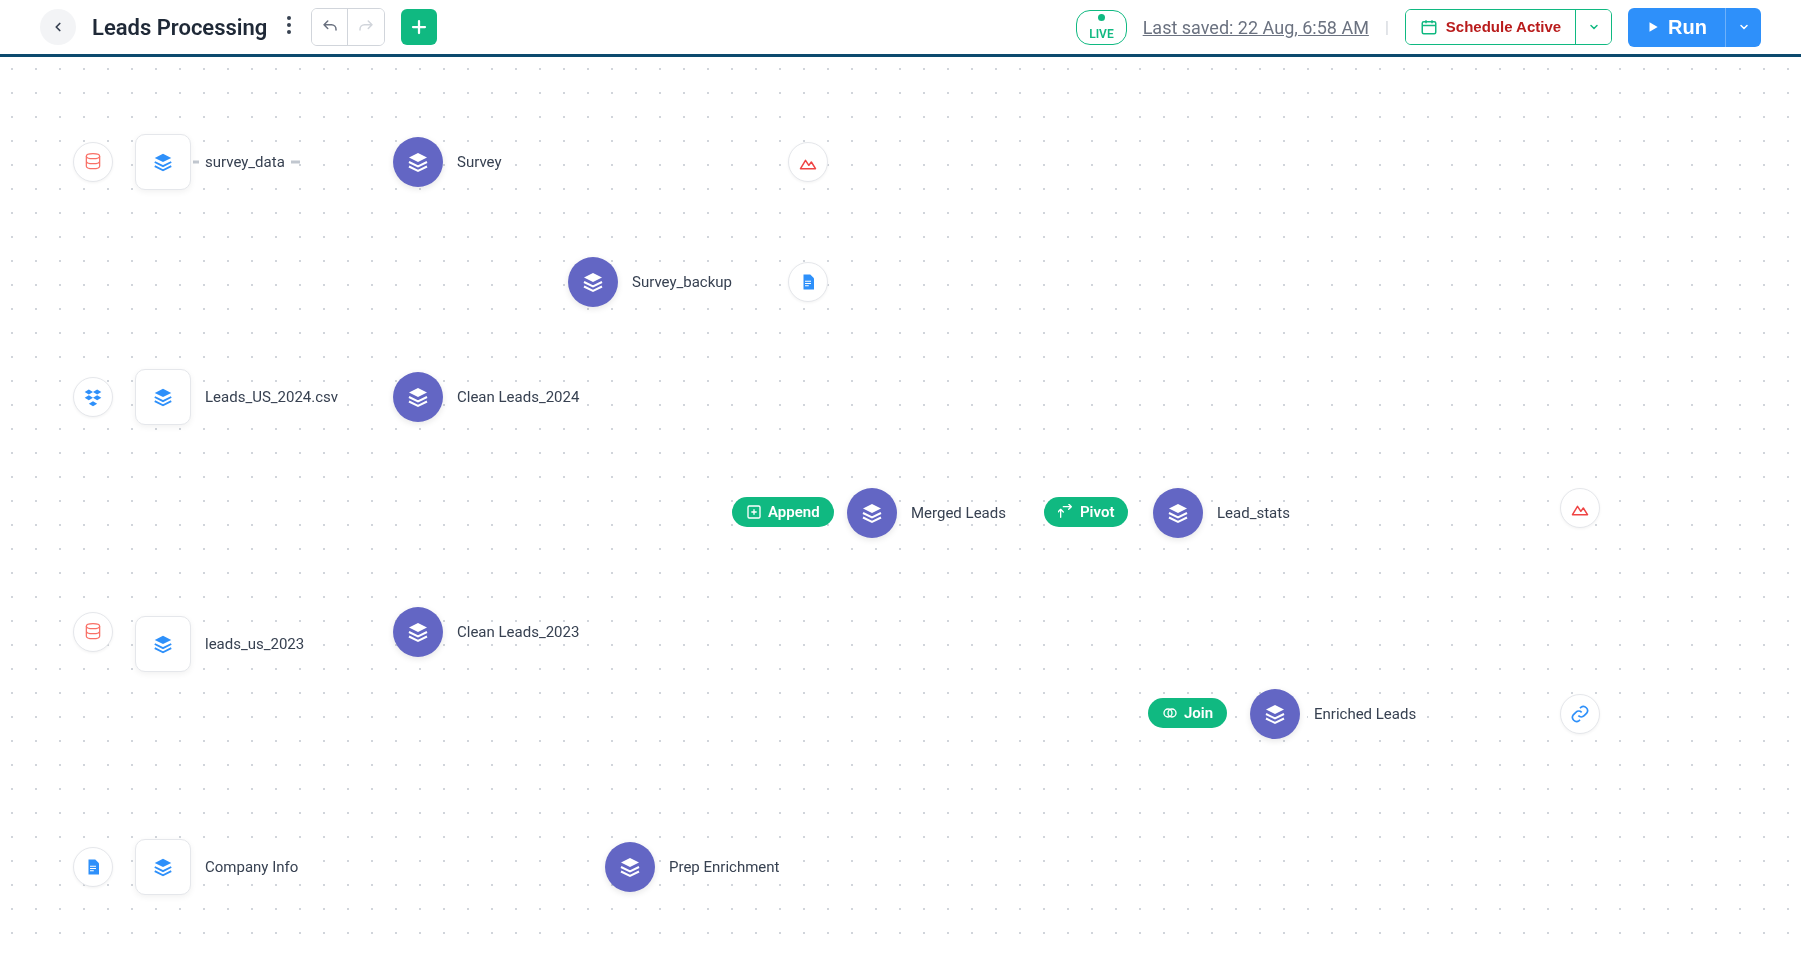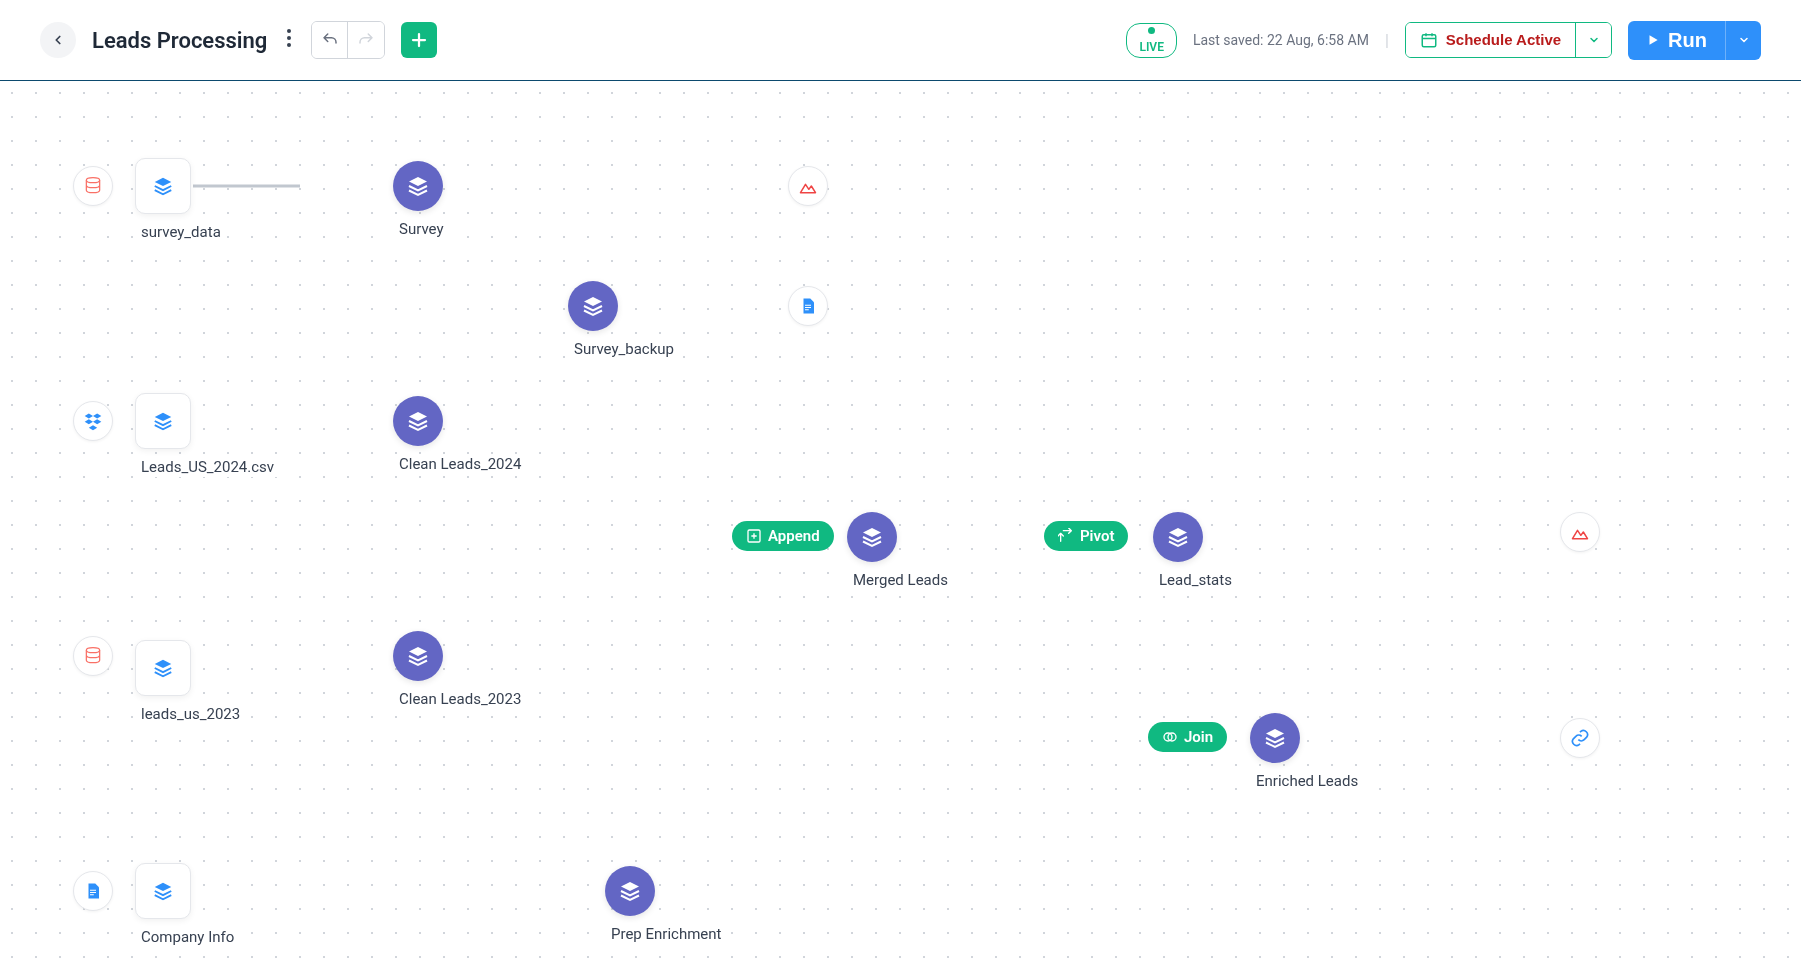--- a/index.html
+++ b/index.html
@@ -1,52 +1,52 @@
 <!DOCTYPE html>
 <html><head>
 <meta charset="utf-8">
 <style>
 * { box-sizing: border-box; margin: 0; padding: 0; }
 body { font-family: -apple-system, BlinkMacSystemFont, "Segoe UI", Roboto, sans-serif; background: #fff; }
 
 .header {
   display: flex; align-items: center; justify-content: space-between;
-  height: 81px; border-bottom: 1px solid #0c4a6e; padding: 0 40px; background: #fff;
+  height: 57px; border-bottom: 3px solid #0c4a6e; padding: 0 40px; background: #fff;
 }
 .header-left { display: flex; align-items: center; gap: 16px; }
 .back-btn { width: 36px; height: 36px; border-radius: 50%; background: #f3f4f6; border: none; display: flex; align-items: center; justify-content: center; cursor: pointer; }
 .title { font-size: 22px; font-weight: 600; color: #1f2937; }
 .more-btn { background: none; border: none; cursor: pointer; padding: 4px; color: #374151; font-size: 18px; }
 .undo-redo { display: flex; border: 1px solid #d1d5db; border-radius: 6px; overflow: hidden; }
 .undo-redo button { width: 36px; height: 36px; border: none; background: #fff; cursor: pointer; display: flex; align-items: center; justify-content: center; }
 .undo-redo button:first-child { border-right: 1px solid #d1d5db; }
 .add-btn { width: 36px; height: 36px; background: #10b981; border: none; border-radius: 6px; color: #fff; font-size: 22px; cursor: pointer; display: flex; align-items: center; justify-content: center; }
 
 .header-right { display: flex; align-items: center; gap: 16px; }
 .live-badge { display: flex; align-items: center; gap: 6px; border: 1px solid #10b981; border-radius: 14px; padding: 3px 12px; font-size: 12px; font-weight: 600; color: #10b981; flex-direction: column; }
 .live-dot { width: 7px; height: 7px; background: #10b981; border-radius: 50%; }
-.last-saved { color: #6b7280; font-size: 14px; }
+.last-saved { color: #6b7280; font-size: 18px; text-decoration: underline; }
 .divider { color: #d1d5db; }
 .schedule-btn { display: flex; align-items: stretch; border: 1px solid #10b981; border-radius: 6px; overflow: hidden; }
 .schedule-main { display: flex; align-items: flex-start; gap: 8px; padding: 8px 14px; color: #b91c1c; font-weight: 600; font-size: 15px; background: #fff; border: none; cursor: pointer; }
 .schedule-chev { width: 36px; border: none; border-left: 1px solid #10b981; background: #fff; cursor: pointer; color: #10b981; display: flex; align-items: center; justify-content: center; }
 .run-btn { display: flex; align-items: stretch; border-radius: 6px; overflow: hidden; }
 .run-main { display: flex; align-items: center; gap: 8px; padding: 8px 18px; color: #fff; font-weight: 600; font-size: 20px; background: #2e90fa; border: none; cursor: pointer; }
 .run-chev { width: 36px; border: none; border-left: 1px solid rgba(255,255,255,0.3); background: #2e90fa; cursor: pointer; color: #fff; display: flex; align-items: center; justify-content: center; }
 
 .canvas {
   position: relative;
   width: 100%; height: 894px;
   background-image: radial-gradient(circle, #d1d5db 1px, transparent 1px);
   background-size: 24px 24px;
   background-position: 0 0;
   overflow: hidden;
 }
 
-.node-group { position: absolute; display: flex; flex-direction: column; gap: 8px; }
+.node-group { position: absolute; display: flex; flex-direction: row; align-items: center; gap: 8px; }
 .node-label { font-size: 15px; color: #374151; white-space: nowrap; background: #fff; padding: 1px 6px; border-radius: 3px; }
 
 .small-node { width: 40px; height: 40px; border-radius: 50%; background: #fff; border: 1px solid #e5e7eb; display: flex; align-items: center; justify-content: center; box-shadow: 0 1px 3px rgba(0,0,0,0.05); }
 
 .card-node { width: 56px; height: 56px; border-radius: 10px; background: #fff; border: 1px solid #e5e7eb; display: flex; align-items: center; justify-content: center; box-shadow: 0 2px 6px rgba(0,0,0,0.06); }
 
 .big-node { width: 50px; height: 50px; border-radius: 50%; background: #6366c4; display: flex; align-items: center; justify-content: center; box-shadow: 0 2px 6px rgba(0,0,0,0.1); }
 
 .pill { display: inline-flex; align-items: center; gap: 6px; background: #10b981; color: #fff; font-weight: 600; font-size: 15px; padding: 6px 14px; border-radius: 18px; }
 

